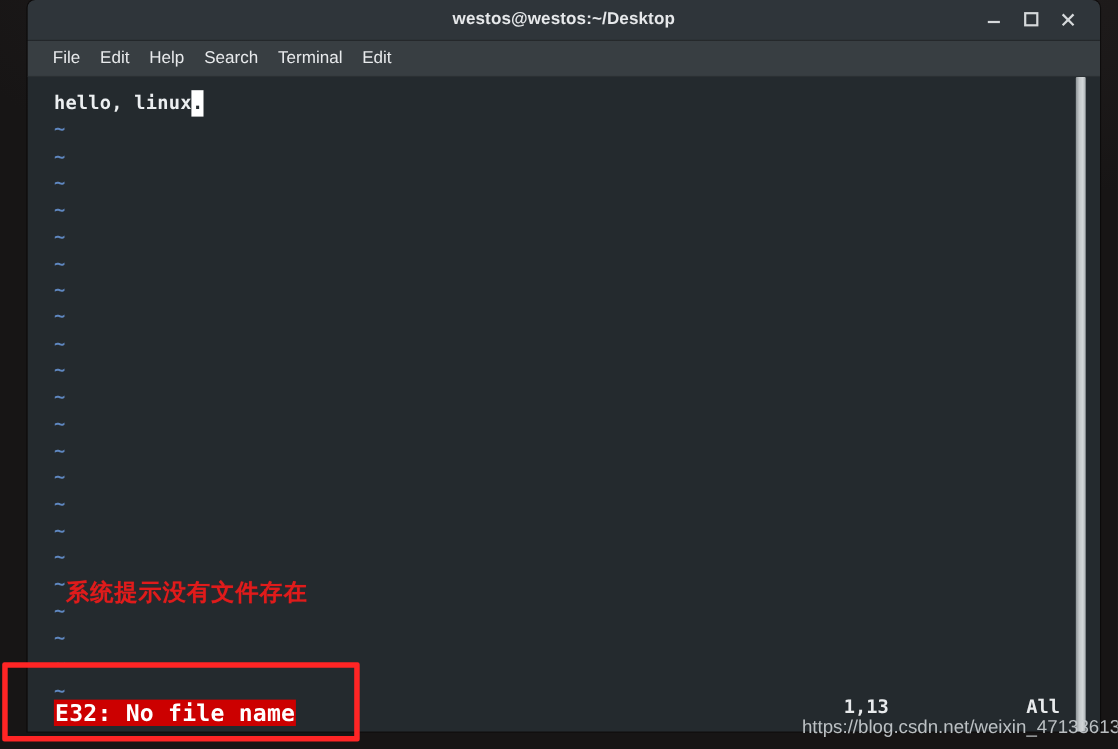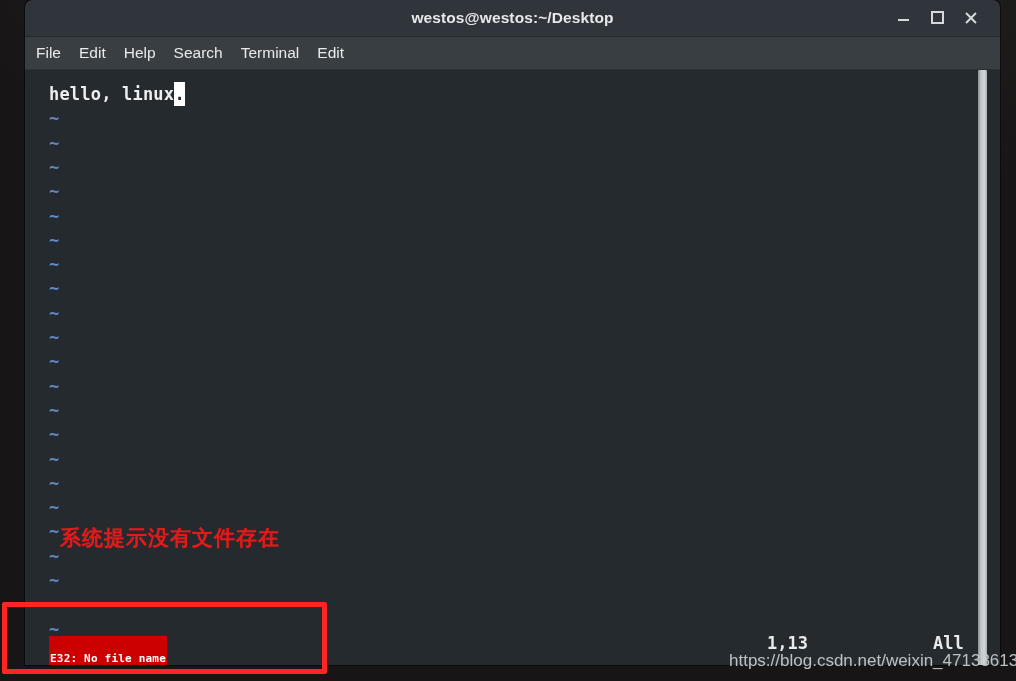--- a/index.html
+++ b/index.html
@@ -95,21 +95,21 @@
   }
   .glyph-close::before { transform: rotate(45deg); }
   .glyph-close::after  { transform: rotate(-45deg); }
 
   
   #menubar {
     height: 32px;
     background: #383e42;
     display: flex;
     align-items: center;
-    padding-left: 2px;
+    padding-left: 14px;
     border-bottom: 1px solid #2b3033;
   }
   .menu-item {
     color: #e8eaec;
     font-size: 15.5px;
     padding: 3px 9px;
     cursor: default;
     white-space: nowrap;
   }
 
@@ -157,24 +157,24 @@
   
   #vim-error {
     position: absolute;
     left: 24px;
     top: 554px;
     height: 24px;
     line-height: 24px;
     background: #cc0000;
     color: #ffffff;
     font-family: "DejaVu Sans Mono", "Liberation Mono", monospace;
-    font-size: 11px;
+    font-size: 21px;
     font-weight: bold;
     white-space: pre;
-    padding: 11px 1px;
+    padding: 0 1px;
     letter-spacing: .2px;
   }
 
   
   .statuscell {
     position: absolute;
     top: 551px;
     color: #e8eaec;
     font-family: "DejaVu Sans Mono", "Liberation Mono", monospace;
     font-size: 17px;

